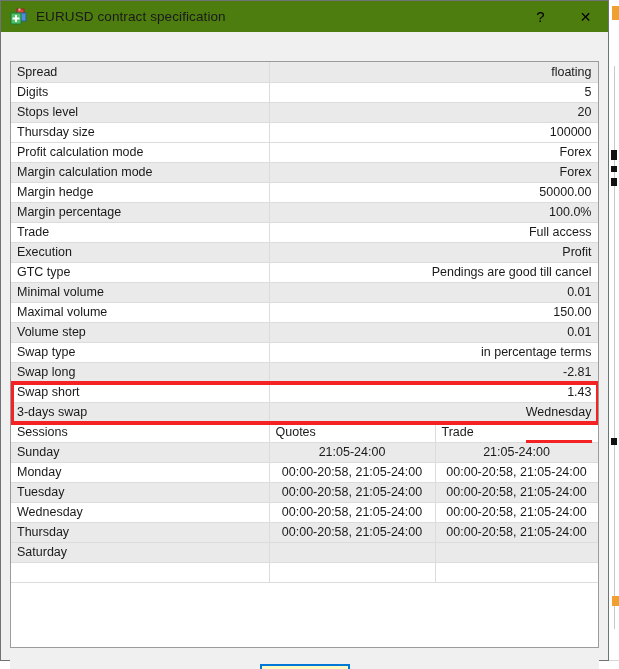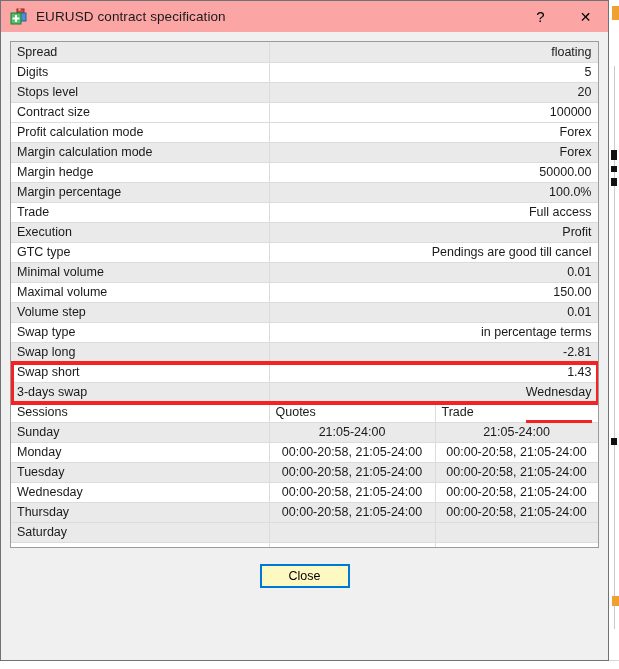--- a/index.html
+++ b/index.html
@@ -76,21 +76,21 @@
     background: #f0f0f0;
     border: 1px solid #6f7276;
     box-sizing: border-box;
     display: flex;
     flex-direction: column;
   }
 
   
   .titlebar {
     height: 31px;
-    background: #fca5a5;
+    background: #4d7c0f;
     display: flex;
     align-items: center;
     flex: 0 0 auto;
     box-sizing: border-box;
   }
   .title-icon {
     width: 18px;
     height: 18px;
     margin-left: 9px;
     margin-right: 8px;
@@ -125,23 +125,24 @@
     box-sizing: border-box;
     display: flex;
     flex-direction: column;
   }
 
   
   .spec-frame {
     border: 1px solid #9b9b9b;
     background: #ffffff;
     box-sizing: border-box;
-    height: 507px;
+    height: 587px;
     overflow: hidden;
     position: relative;
+    margin-top: 20px;
   }
   table.spec {
     width: 100%;
     border-collapse: collapse;
     table-layout: fixed;
     font-size: 12.5px;
     color: #1a1a1a;
   }
   table.spec td, table.spec th {
     height: 20px;
@@ -273,21 +274,21 @@
             </tr>
             <tr class="plain">
               <td class="k">Digits</td>
               <td class="v last" colspan="2">5</td>
             </tr>
             <tr class="alt">
               <td class="k">Stops level</td>
               <td class="v last" colspan="2">20</td>
             </tr>
             <tr class="plain">
-              <td class="k">Contract size</td>
+              <td class="k">Thursday size</td>
               <td class="v last" colspan="2">100000</td>
             </tr>
             <tr class="plain">
               <td class="k">Profit calculation mode</td>
               <td class="v last" colspan="2">Forex</td>
             </tr>
             <tr class="alt">
               <td class="k">Margin calculation mode</td>
               <td class="v last" colspan="2">Forex</td>
             </tr>

